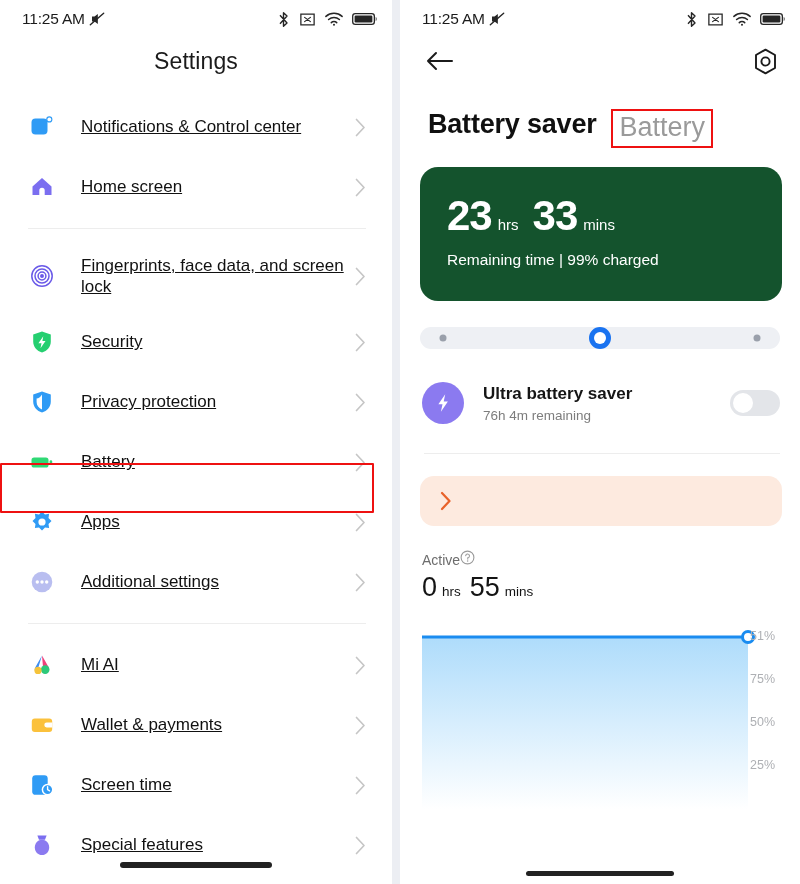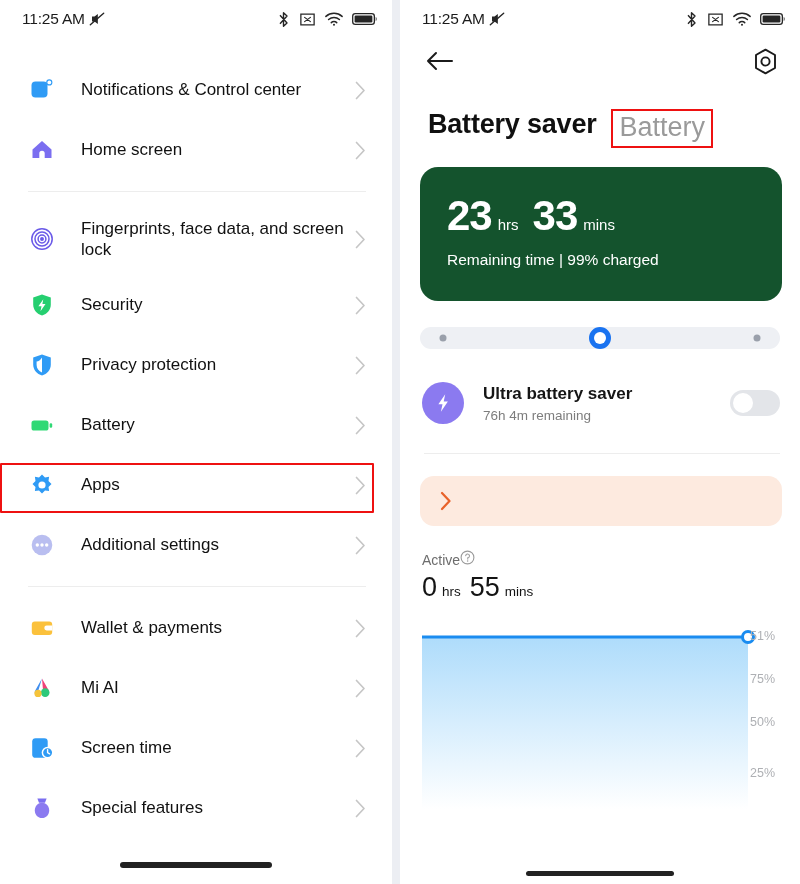--- a/index.html
+++ b/index.html
@@ -69,20 +69,21 @@
     flex: 0 0 32px;
     display: flex; align-items: center; justify-content: center;
   }
   .row-icon svg { display: block; }
   .row-label {
     margin-left: 23px;
     font-size: 17px;
     color: #111111;
     line-height: 1.25;
     flex: 1 1 auto;
+    text-decoration: underline;
   }
   .row-chevron {
     flex: 0 0 auto;
     color: #c2c2c2;
     display: flex; align-items: center;
   }
   .row-two-line { height: 72px; }
   .divider {
     height: 1px;
     background: #ededed;
@@ -321,20 +322,21 @@
           <circle cx="10" cy="13.8" r="1.1" fill="#262626"></circle>
         </svg>
         <svg width="26" height="14" viewBox="0 0 30 15">
           <rect x="0.8" y="1.4" width="25" height="12.2" rx="3" fill="none" stroke="#262626" stroke-width="1.5"></rect>
           <rect x="3" y="3.6" width="20.5" height="7.8" rx="1.4" fill="#262626"></rect>
           <path d="M27.4 5.2c1.3.4 1.3 4.2 0 4.6z" fill="#262626"></path>
         </svg>
       </span>
     </div>
 
+    <div class="settings-title">Settings</div>
 
     <div class="list">
 
       <div class="list-row">
         <span class="row-icon">
           <svg width="26" height="26" viewBox="0 0 26 26">
             <rect x="2.5" y="4.5" width="16" height="16" rx="4" fill="#2f9bf5"></rect>
             <circle cx="20.3" cy="5.4" r="3.1" fill="#2f9bf5"></circle>
             <circle cx="20.3" cy="5.4" r="1.9" fill="#ffffff"></circle>
           </svg>
@@ -456,42 +458,42 @@
               <path d="M1.5 1.5 9 9.5 1.5 17.5" fill="none" stroke="#c6c6c6" stroke-width="1.7" stroke-linecap="round" stroke-linejoin="round"></path>
             </svg>
         </span>
       </div>
 
       <div class="divider"></div>
 
       <div class="list-row">
         <span class="row-icon">
           <svg width="26" height="26" viewBox="0 0 26 26">
-            <rect x="2.8" y="6.5" width="20.4" height="13.4" rx="3" fill="#fbc13c"></rect>
-            <path d="M23.2 10.6h-5.5a2.4 2.4 0 0 0 0 4.8h5.5z" fill="#ffffff"></path>
-          </svg>
-        </span>
-        <span class="row-label">Wallet &amp; payments</span>
-        <span class="row-chevron">
-          <svg width="11" height="19" viewBox="0 0 11 19">
-              <path d="M1.5 1.5 9 9.5 1.5 17.5" fill="none" stroke="#c6c6c6" stroke-width="1.7" stroke-linecap="round" stroke-linejoin="round"></path>
-            </svg>
-        </span>
-      </div>
-
-      <div class="list-row">
-        <span class="row-icon">
-          <svg width="26" height="26" viewBox="0 0 26 26">
             <path d="M13 3.5 19.5 15a4.1 4.1 0 0 1-5 6L13 3.5z" fill="#f0417a"></path>
             <path d="M13 3.5 6.5 15a4.1 4.1 0 0 0 1.3 5.6L13 3.5z" fill="#3f8ef0"></path>
             <circle cx="16.2" cy="17.6" r="4.3" fill="#2dc97a"></circle>
             <circle cx="9" cy="18.4" r="3.6" fill="#f5c33a"></circle>
           </svg>
         </span>
         <span class="row-label">Mi AI</span>
+        <span class="row-chevron">
+          <svg width="11" height="19" viewBox="0 0 11 19">
+              <path d="M1.5 1.5 9 9.5 1.5 17.5" fill="none" stroke="#c6c6c6" stroke-width="1.7" stroke-linecap="round" stroke-linejoin="round"></path>
+            </svg>
+        </span>
+      </div>
+
+      <div class="list-row">
+        <span class="row-icon">
+          <svg width="26" height="26" viewBox="0 0 26 26">
+            <rect x="2.8" y="6.5" width="20.4" height="13.4" rx="3" fill="#fbc13c"></rect>
+            <path d="M23.2 10.6h-5.5a2.4 2.4 0 0 0 0 4.8h5.5z" fill="#ffffff"></path>
+          </svg>
+        </span>
+        <span class="row-label">Wallet &amp; payments</span>
         <span class="row-chevron">
           <svg width="11" height="19" viewBox="0 0 11 19">
               <path d="M1.5 1.5 9 9.5 1.5 17.5" fill="none" stroke="#c6c6c6" stroke-width="1.7" stroke-linecap="round" stroke-linejoin="round"></path>
             </svg>
         </span>
       </div>
 
       <div class="list-row">
         <span class="row-icon">
           <svg width="26" height="26" viewBox="0 0 26 26">
@@ -660,21 +662,21 @@
             <line x1="22" x2="348" y1="147" y2="147" stroke="#dcdfe3" stroke-width="1" stroke-dasharray="1 3"></line>
             <line x1="22" x2="348" y1="104" y2="104" stroke="#dcdfe3" stroke-width="1" stroke-dasharray="1 3"></line>
             <line x1="22" x2="348" y1="61" y2="61" stroke="#dcdfe3" stroke-width="1" stroke-dasharray="1 3"></line>
             <line x1="22" x2="348" y1="18" y2="18" stroke="#dcdfe3" stroke-width="1" stroke-dasharray="1 3"></line>
           </g>
         <path id="areaPath" fill="url(#areaGrad)" d="M22.0 18.0 L348.0 18.0 L348.0 190 L22.0 190 Z"></path>
         <path id="linePath" fill="none" stroke="#1a8cf0" stroke-width="3" d="M22.0 18.0 L348.0 18.0"></path>
         <circle id="endDot" r="5.5" fill="#ffffff" stroke="#1a8cf0" stroke-width="3" cx="348" cy="18"></circle>
       </svg>
       <div class="chart-axis" id="chartAxis">
-          <span style="top: 147px;">25%</span>
+          <span style="top: 139px;">25%</span>
           <span style="top: 96px;">50%</span>
           <span style="top: 53px;">75%</span>
           <span style="top: 10px;">51%</span>
         </div>
     </div>
 
     <div class="home-bar"></div>
   </div>
 
 </div>

